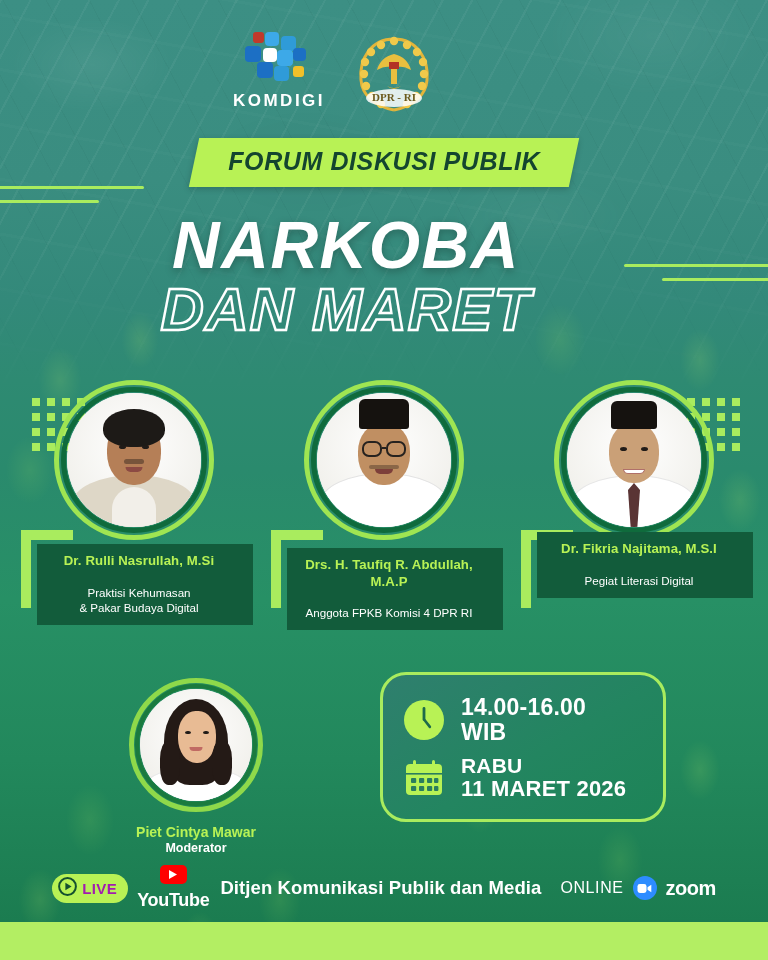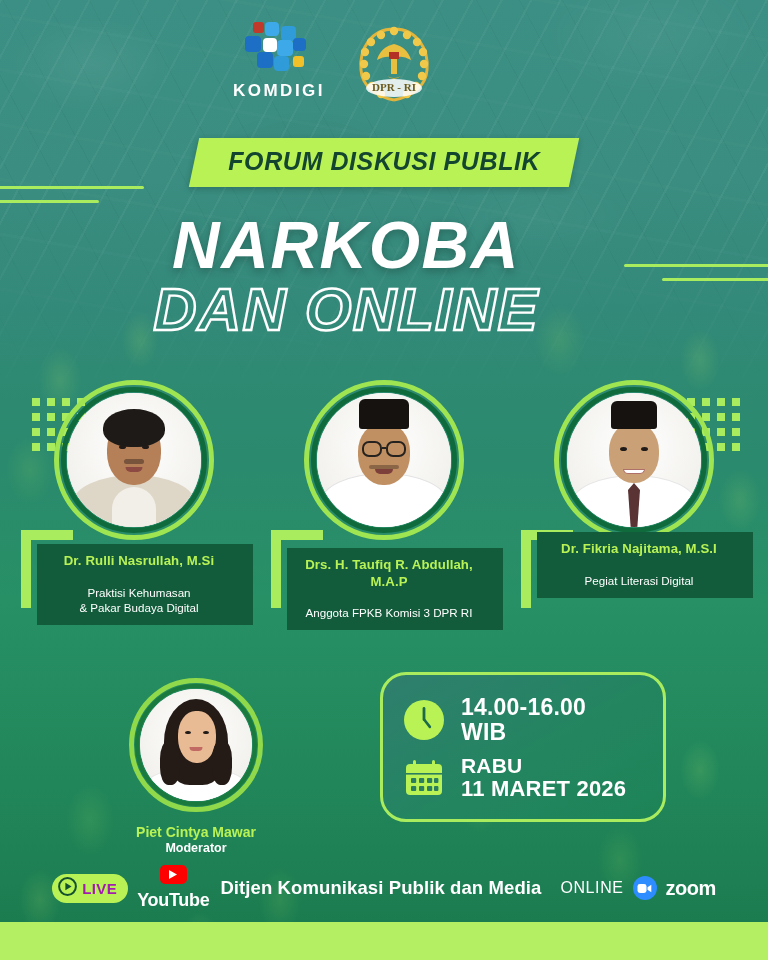--- a/index.html
+++ b/index.html
@@ -82,21 +82,21 @@
   .lines-right span:nth-child(2){ width:112px; }
 
   
   .dotgrid{ position:absolute; display:grid; grid-template-columns:repeat(4,8px); gap:7px; }
   .dotgrid i{ display:block; width:8px; height:8px; background:#a9ec5e; }
   .dotgrid-left{ left:32px; top:398px; }
   .dotgrid-right{ right:28px; top:398px; }
 
   
   .logos{
-    position:absolute; left:0; top:20px; width:668px;
+    position:absolute; left:0; top:30px; width:668px;
     display:flex; justify-content:center; align-items:flex-start; gap:18px;
   }
   .komdigi{ width:108px; display:flex; flex-direction:column; align-items:center; }
   .komdigi svg{ display:block; }
   .komdigi .wordmark{
     font-size:17px; font-weight:700; letter-spacing:2.5px; color:#ffffff;
     margin-top:3px; font-family:"Liberation Sans",sans-serif;
   }
   .dpr{ width:92px; margin-top:2px; }
   .dpr svg{ display:block; }
@@ -347,21 +347,21 @@
   </div>
 
   <div class="forum-wrap">
     <div class="forum-banner">
       <span>FORUM DISKUSI PUBLIK</span>
     </div>
   </div>
 
   <div class="title-wrap">
     <div class="t-main">NARKOBA</div>
-    <div class="t-sub">DAN ONLINE</div>
+    <div class="t-sub">DAN MARET</div>
   </div>
 
   <div class="speakers">
 
     <div class="spk">
       <div class="spk-photo">
         <div class="ring-out"></div>
         <div class="ring-in"></div>
         <div class="face">
           <div class="f-bg"></div>
@@ -398,21 +398,21 @@
           <div class="f-glass" style="left:69px;top:48px;width:20px;height:16px;"></div>
           <div style="position:absolute;left:65px;top:54px;width:4px;height:2.4px;background:#26221f;"></div>
           <div class="f-mouth" style="top:76px;width:18px;background:#7d3f3a;"></div>
           <div style="position:absolute;left:52px;top:72px;width:30px;height:4px;border-radius:3px;background:#4a3528;opacity:.45;"></div>
         </div>
       </div>
       <div class="plate-zone">
         <div class="bracket"></div>
         <div class="plate" style="top:26px;min-height:48px;">
           <div class="nm">Drs. H. Taufiq R. Abdullah, M.A.P</div>
-          <div class="rl">Anggota FPKB Komisi 3 DPR RI</div>
+          <div class="rl">Anggota FPKB Komisi 4 DPR RI</div>
         </div>
       </div>
     </div>
 
     <div class="spk">
       <div class="spk-photo">
         <div class="ring-out"></div>
         <div class="ring-in"></div>
         <div class="face">
           <div class="f-bg"></div>

